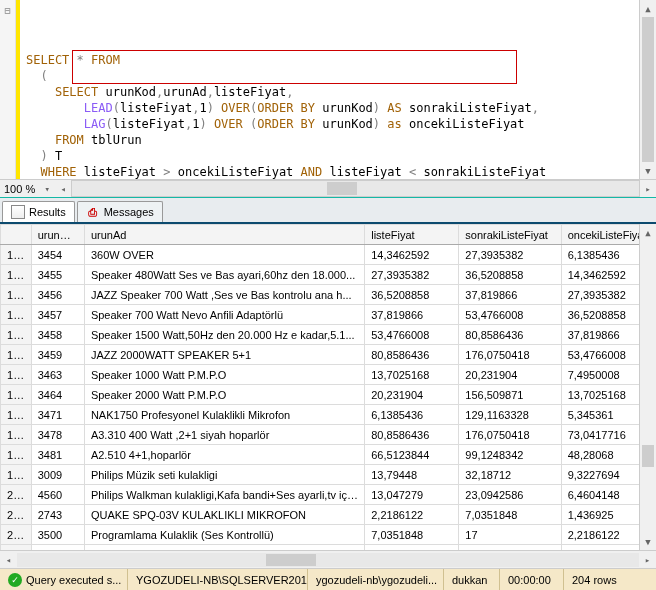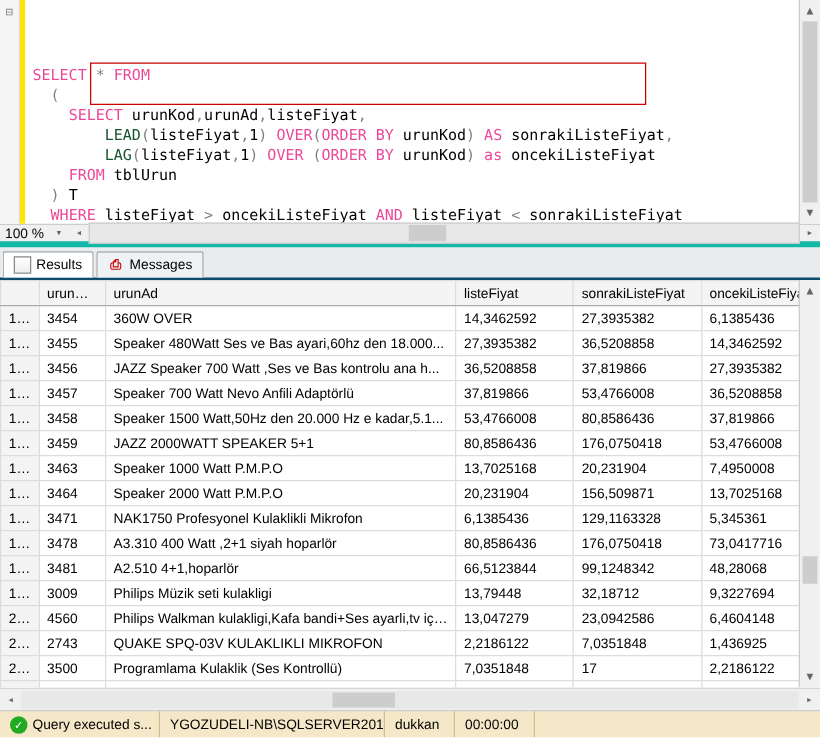--- a/index.html
+++ b/index.html
@@ -3,29 +3,29 @@
 <meta charset="utf-8">
 <style>
   * { box-sizing: border-box; margin: 0; padding: 0; }
   body { font-family: Consolas, monospace; font-size: 12px; background: #fff; width: 656px; height: 590px; overflow: hidden; display: flex; flex-direction: column; }
   
   .editor-area { display: flex; height: 180px; border-bottom: 1px solid #ccc; }
   .brace-gutter { width: 16px; background: #f5f5f5; border-right: 1px solid #e0e0e0; padding-top: 4px; }
   .brace-gutter span { display:block; text-align:center; color:#888; font-size:10px; line-height:14px; cursor:pointer; }
   .yellow-bar { width: 4px; background: #ffe600; }
   .editor { flex: 1; padding: 4px 6px; font-family: Consolas, monospace; line-height: 16px; overflow: hidden; position: relative; white-space: pre; }
-  .editor .kw { color: #ec4899; }
-  .editor .fn { color: #14532d; }
+  .editor .kw { color: #a16207; }
+  .editor .fn { color: #8b5cf6; }
   .editor .gray { color: #808080; }
   .highlight-box { position: absolute; border: 1px solid #c00; }
   .editor-vscroll { width: 17px; background: #f0f0f0; border-left: 1px solid #ccc; display:flex; flex-direction:column; }
   .editor-vscroll .arrow { height:17px; display:flex; align-items:center; justify-content:center; color:#666; font-size:9px; }
   .editor-vscroll .thumb { flex:1; background:#cdcdcd; margin:0 2px; }
 
-  .zoom-row { display: flex; align-items: center; height: 18px; background: #f0f0f0; border-bottom: 5px solid #14b8a6; }
+  .zoom-row { display: flex; align-items: center; height: 18px; background: #f0f0f0; border-bottom: 1px solid #14b8a6; }
   .zoom-label { font-family: 'Segoe UI', sans-serif; font-size: 11px; padding: 0 4px; }
   .zoom-btn { width: 16px; font-size:9px; text-align:center; color:#666; }
   .zoom-track { flex:1; height:17px; background:#e8e8e8; border:1px solid #ccc; position:relative; }
   .zoom-track .thumb { position:absolute; left:45%; top:1px; bottom:1px; width:30px; background:#cdcdcd; }
 
   .tab-bar { display: flex; align-items: flex-end; height: 26px; background: #e8ecef; border-bottom: 2px solid #0c4a6e; font-family: 'Segoe UI', sans-serif; font-size: 11px; padding-left: 2px; gap:2px; }
   .tab { display: flex; align-items: center; gap: 4px; padding: 3px 8px; background: #fff; border: 1px solid #999; border-bottom: none; border-radius: 2px 2px 0 0; cursor:pointer; }
   .tab.inactive { background: #eef2f4; }
   .tab-icon { width: 14px; height: 14px; display:inline-flex; align-items:center; justify-content:center; }
   .results-icon { background: linear-gradient(#fff,#eee); border:1px solid #888; }
@@ -262,15 +262,17 @@
     </div>
   <span class="arrow">▸</span>
 </div>
 
 <div class="status-bar">
   <div class="seg" style="width:128px;">
     <span class="status-icon-ok">✓</span>
     <span>Query executed s...</span>
   </div>
   <div class="seg" style="width:180px;">YGOZUDELI-NB\SQLSERVER2012 ...</div>
+  <div class="seg" style="width:136px;">ygozudeli-nb\ygozudeli...</div>
   <div class="seg" style="width:56px;">dukkan</div>
   <div class="seg" style="width:64px;">00:00:00</div>
+  <div class="seg" style="flex:1;border-right:none;">204 rows</div>
 </div>
 
 </body></html>

